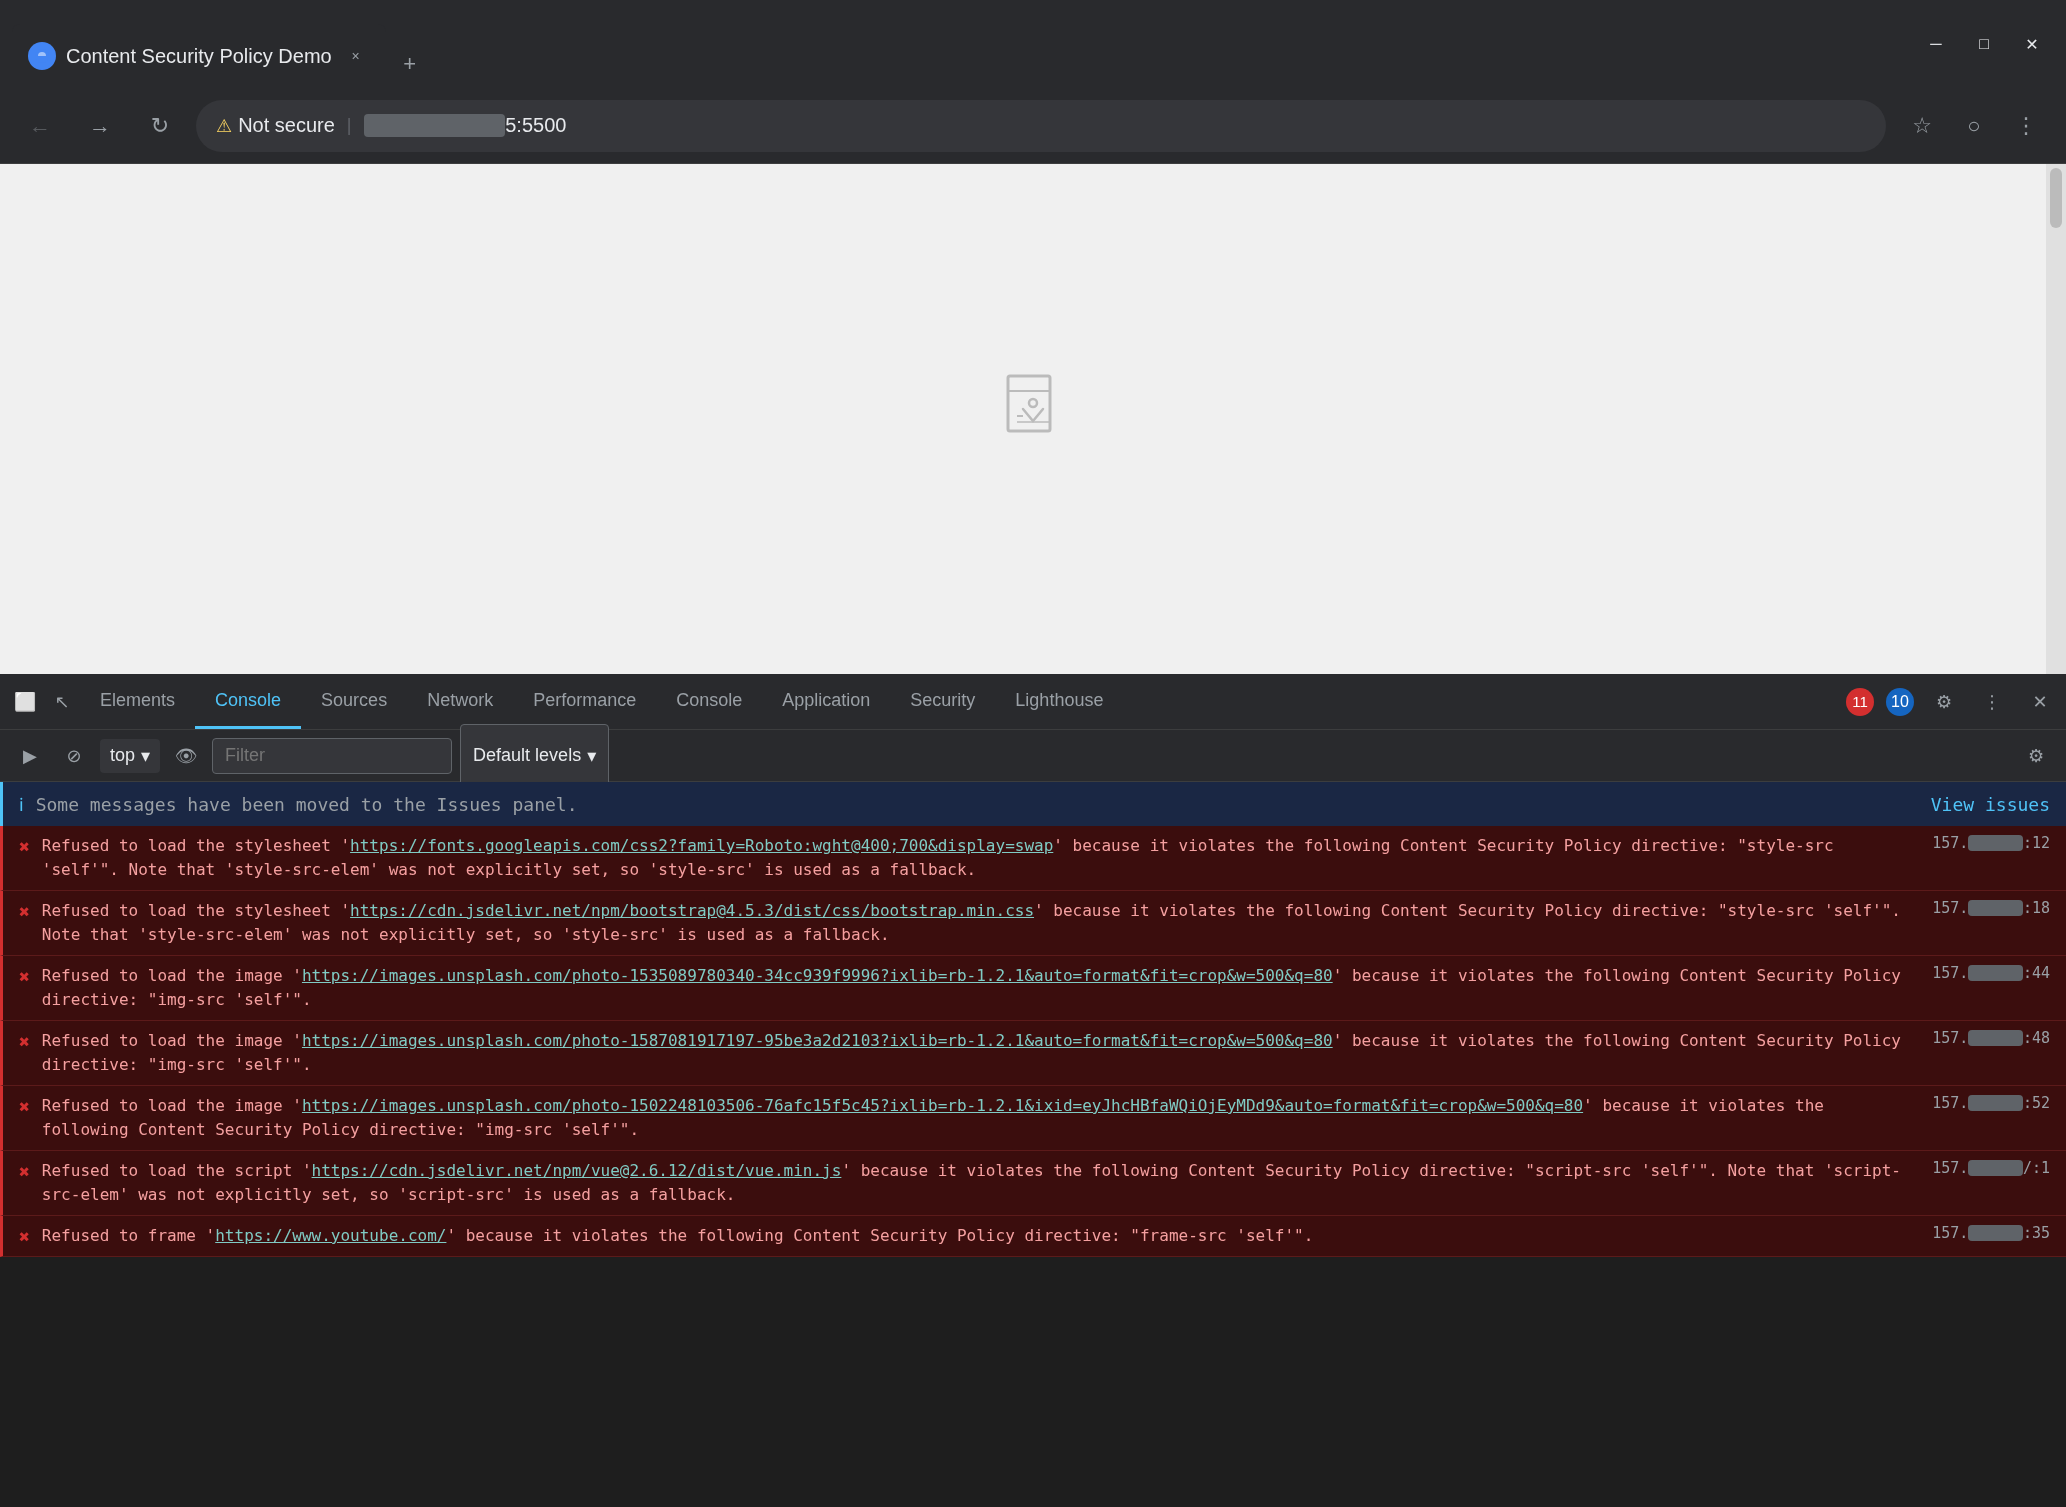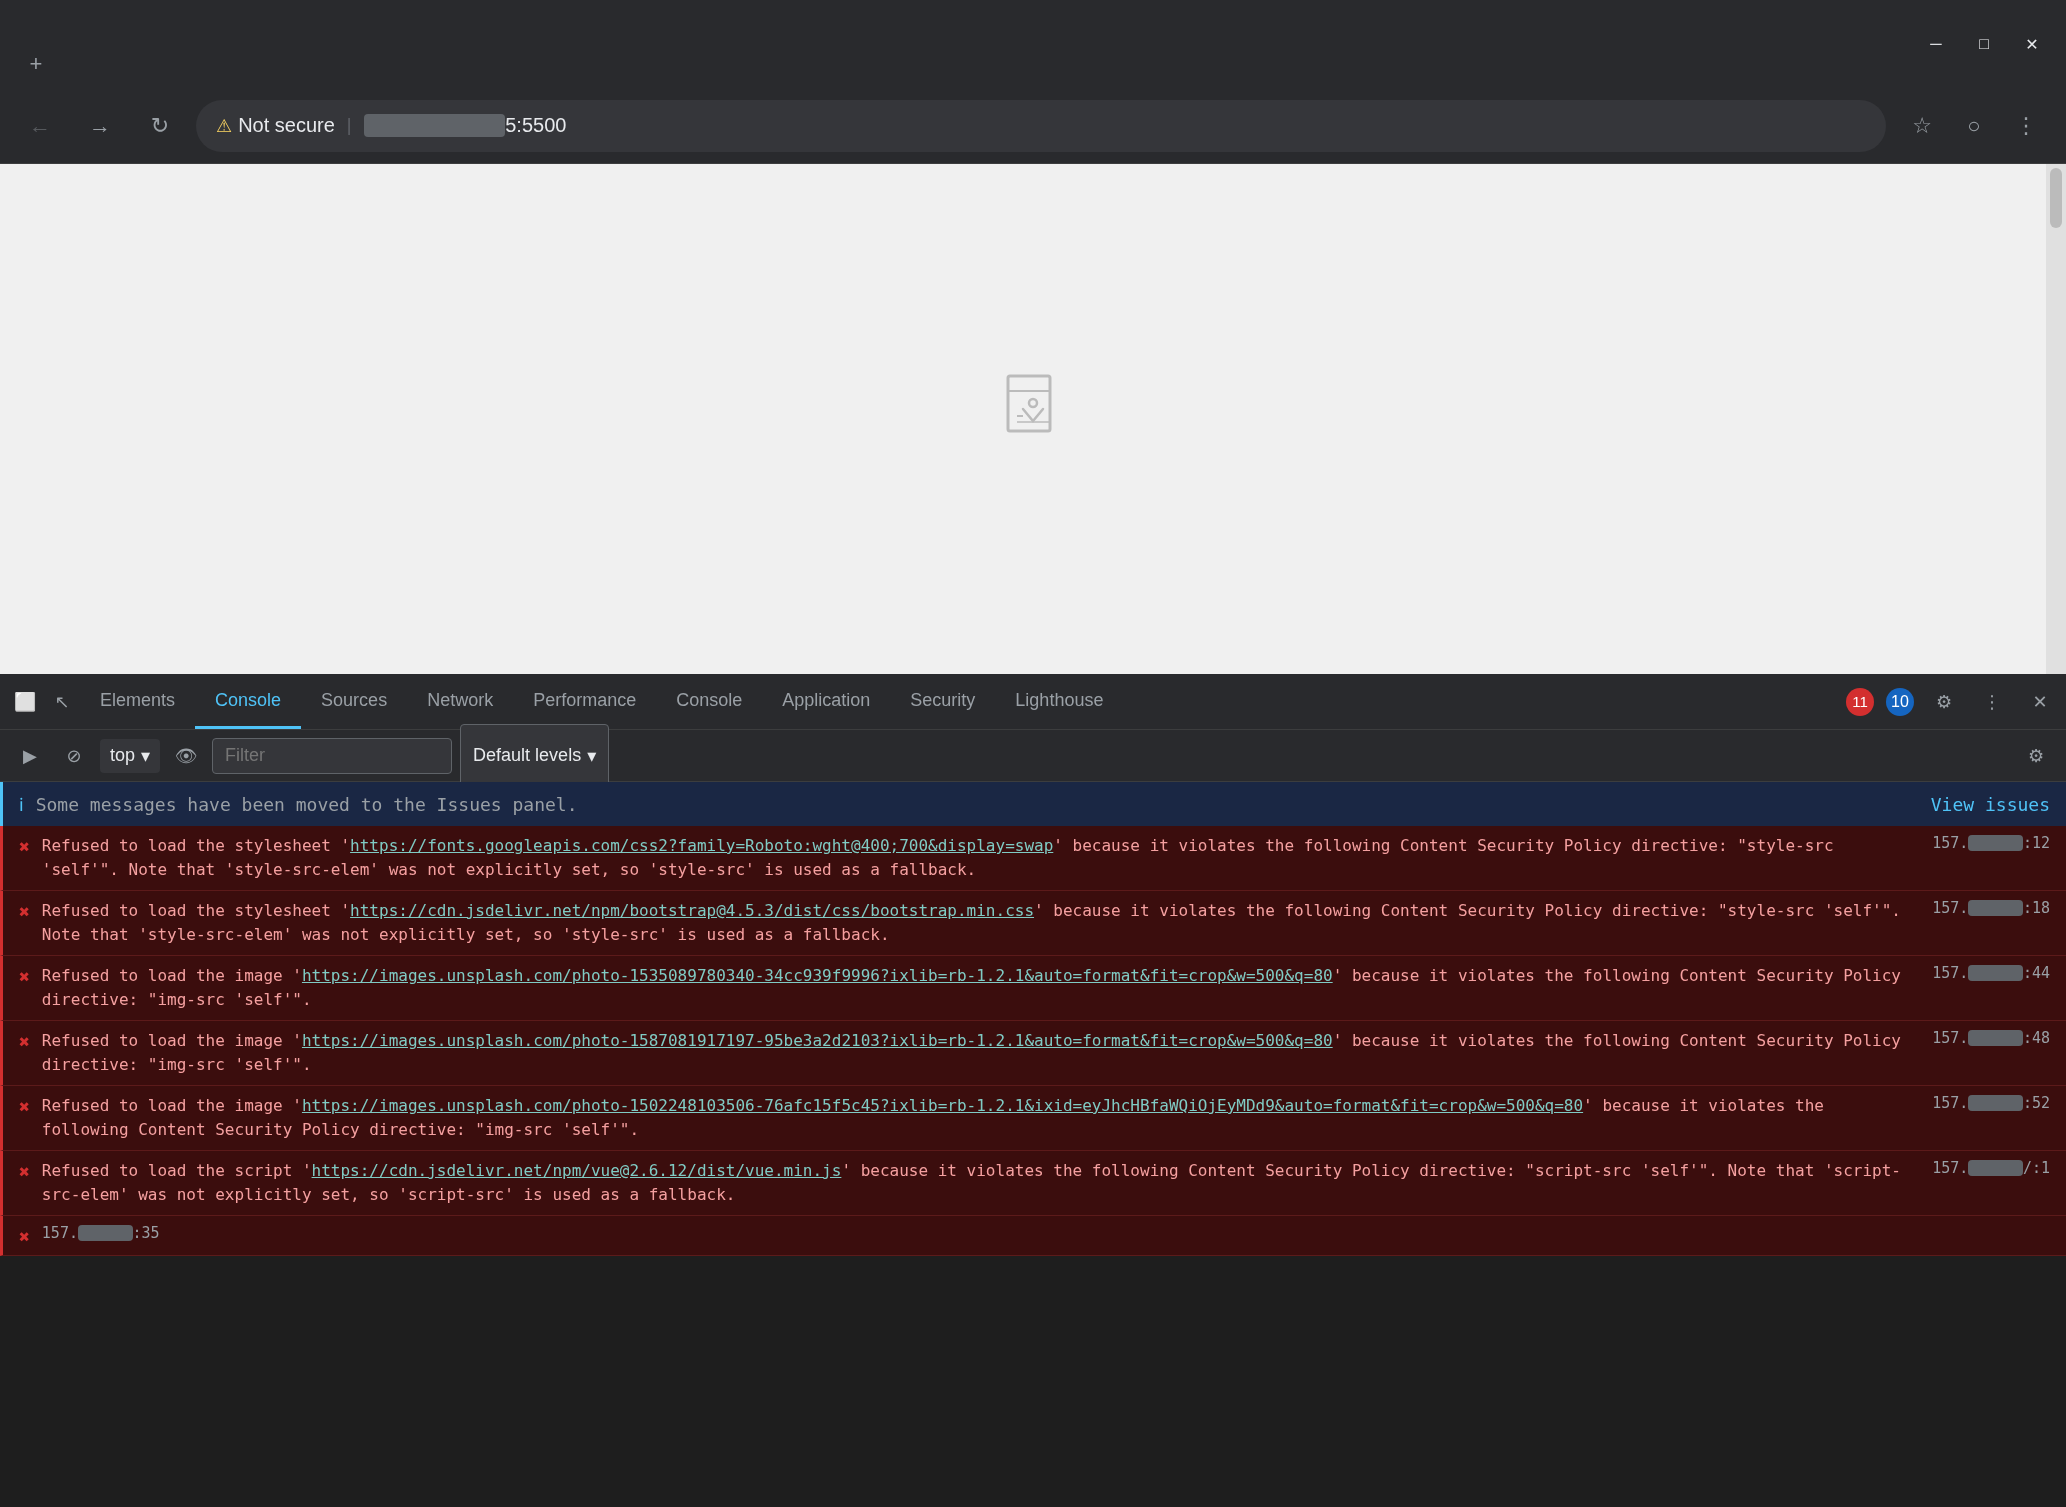--- a/index.html
+++ b/index.html
@@ -391,20 +391,30 @@
     
     .console-messages::-webkit-scrollbar { width: 12px; }
     .console-messages::-webkit-scrollbar-track { background: #1e1e1e; }
     .console-messages::-webkit-scrollbar-thumb { background: #5f6368; border-radius: 6px; }
   </style>
 </head>
 <body>
 
 <div class="title-bar">
   <div class="tab-bar">
+    <div class="tab active">
+      <div class="tab-favicon">
+        <svg width="16" height="16" viewBox="0 0 16 16" fill="white">
+          <circle cx="8" cy="8" r="7" fill="#4285f4"></circle>
+          <path d="M4 8a4 4 0 1 1 8 0" fill="white" opacity="0.5"></path>
+        </svg>
+      </div>
+      <span class="tab-title">Content Security Policy Demo</span>
+      <div class="tab-close">×</div>
+    </div>
     <div class="new-tab-btn">+</div>
   </div>
   <div class="window-controls">
     <div class="win-btn">─</div>
     <div class="win-btn">□</div>
     <div class="win-btn">✕</div>
   </div>
 </div>
 
 <div class="address-bar">
@@ -555,17 +565,20 @@
     <div class="console-error">
       <span class="error-icon">✖</span>
       <span class="error-text">
         Refused to load the script '<a class="error-link">https://cdn.jsdelivr.net/npm/vue@2.6.12/dist/vue.min.js</a>' because it violates the following Content Security Policy directive: "script-src 'self'". Note that 'script-src-elem' was not explicitly set, so 'script-src' is used as a fallback.
       </span>
       <span class="error-location">157.<span class="url-blurred" style="font-size:14px;padding:0 2px;">██████</span>/:1</span>
     </div>
 
     <div class="console-error">
       <span class="error-icon">✖</span>
+      <span class="error-text">
+        Refused to frame '<a class="error-link">https://www.youtube.com/</a>' because it violates the following Content Security Policy directive: "frame-src 'self'".
+      </span>
       <span class="error-location">157.<span class="url-blurred" style="font-size:14px;padding:0 2px;">██████</span>:35</span>
     </div>
 
   </div>
 </div>
 
 </body></html>

